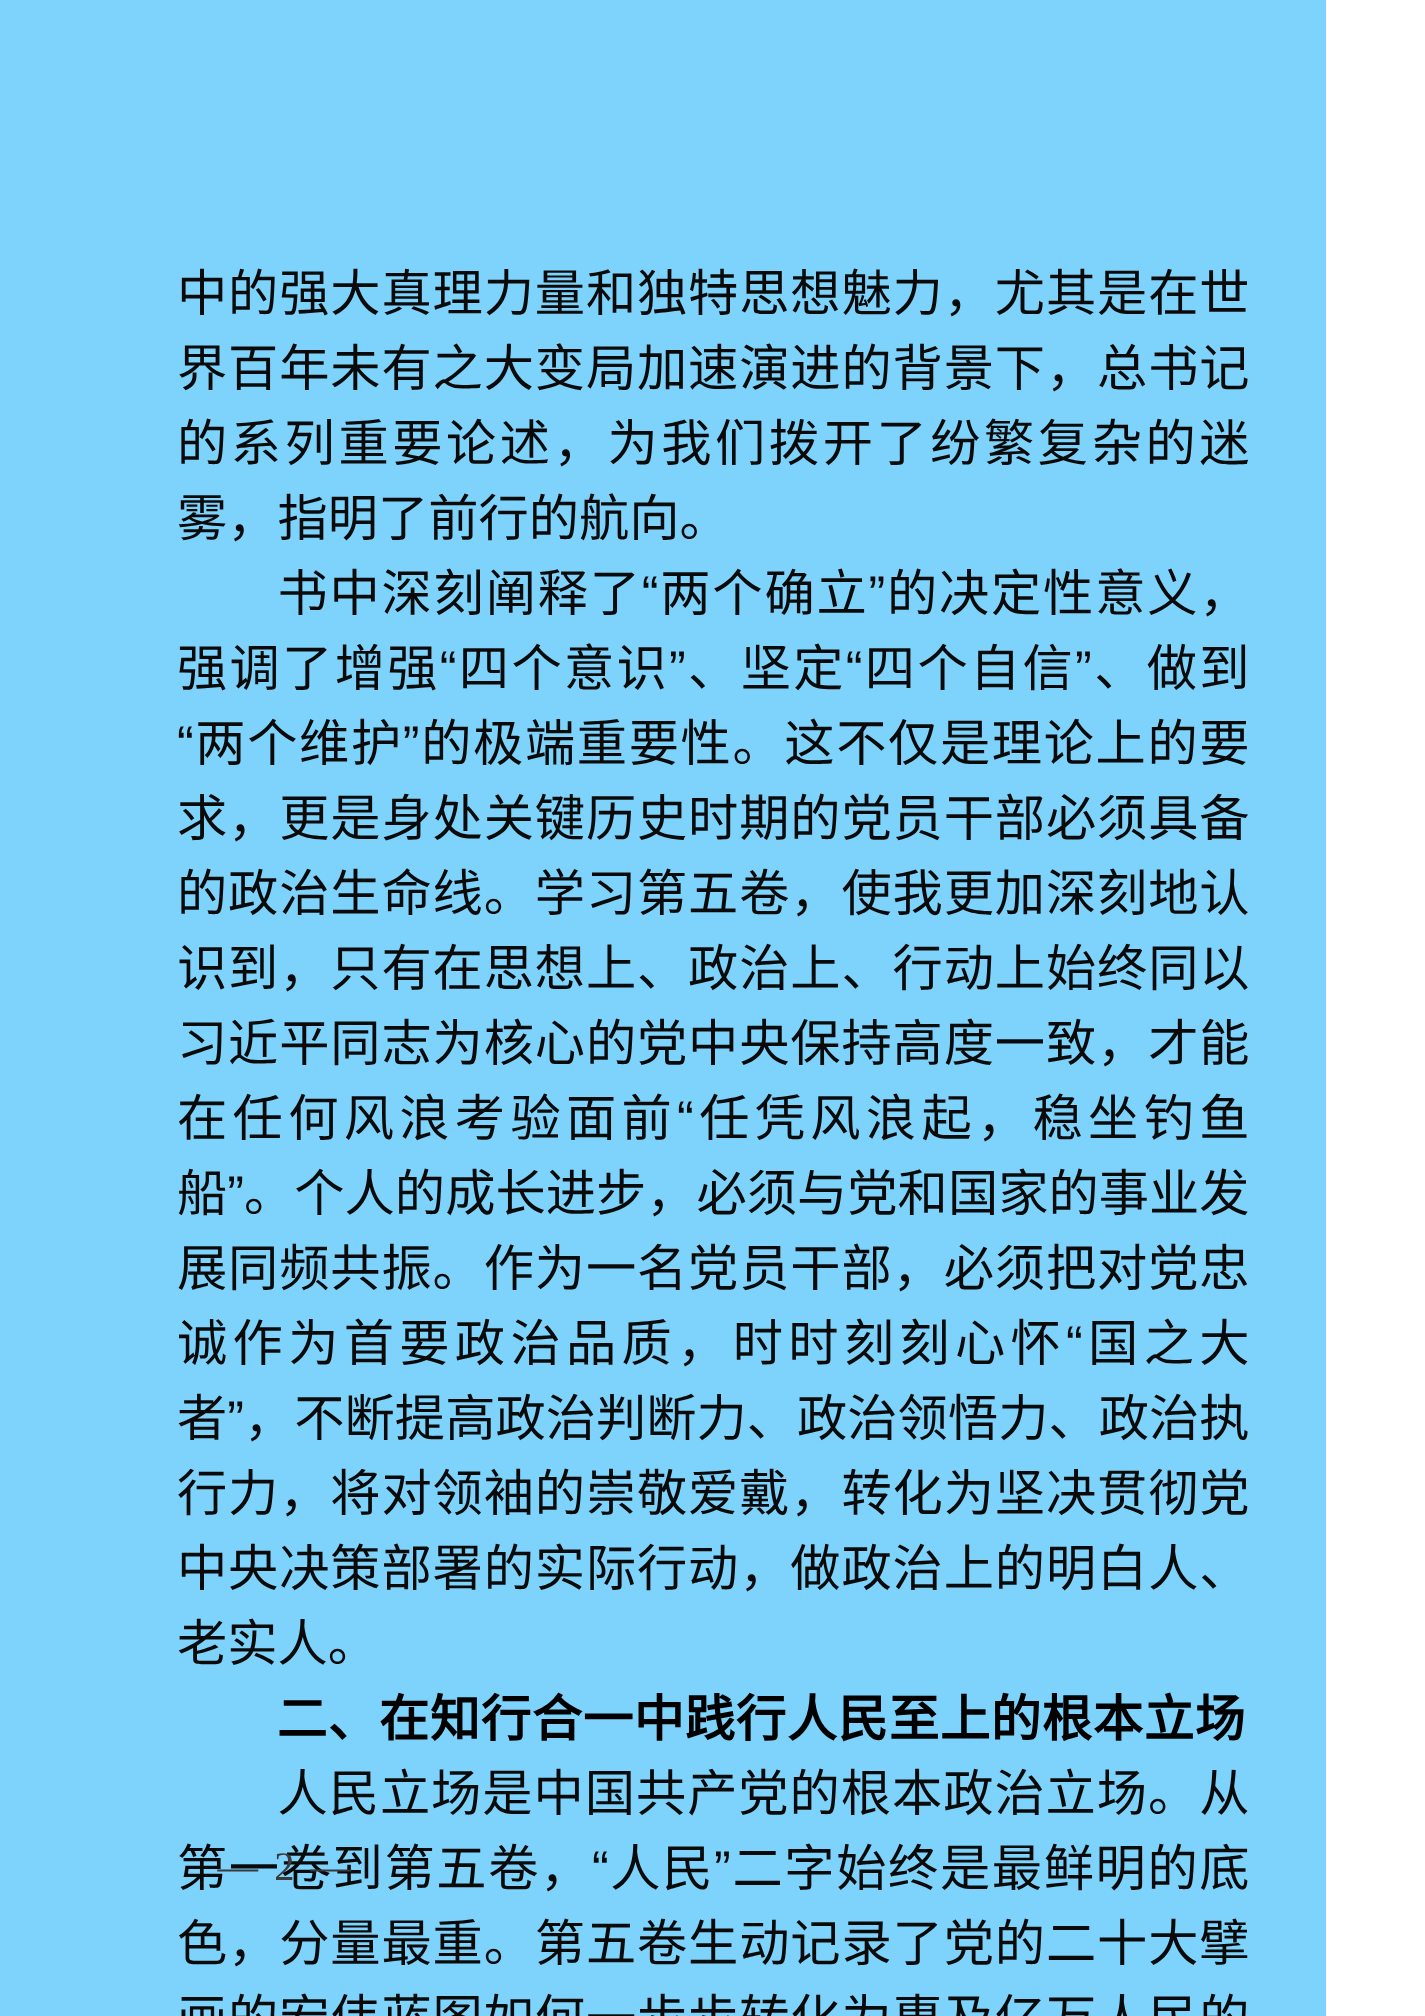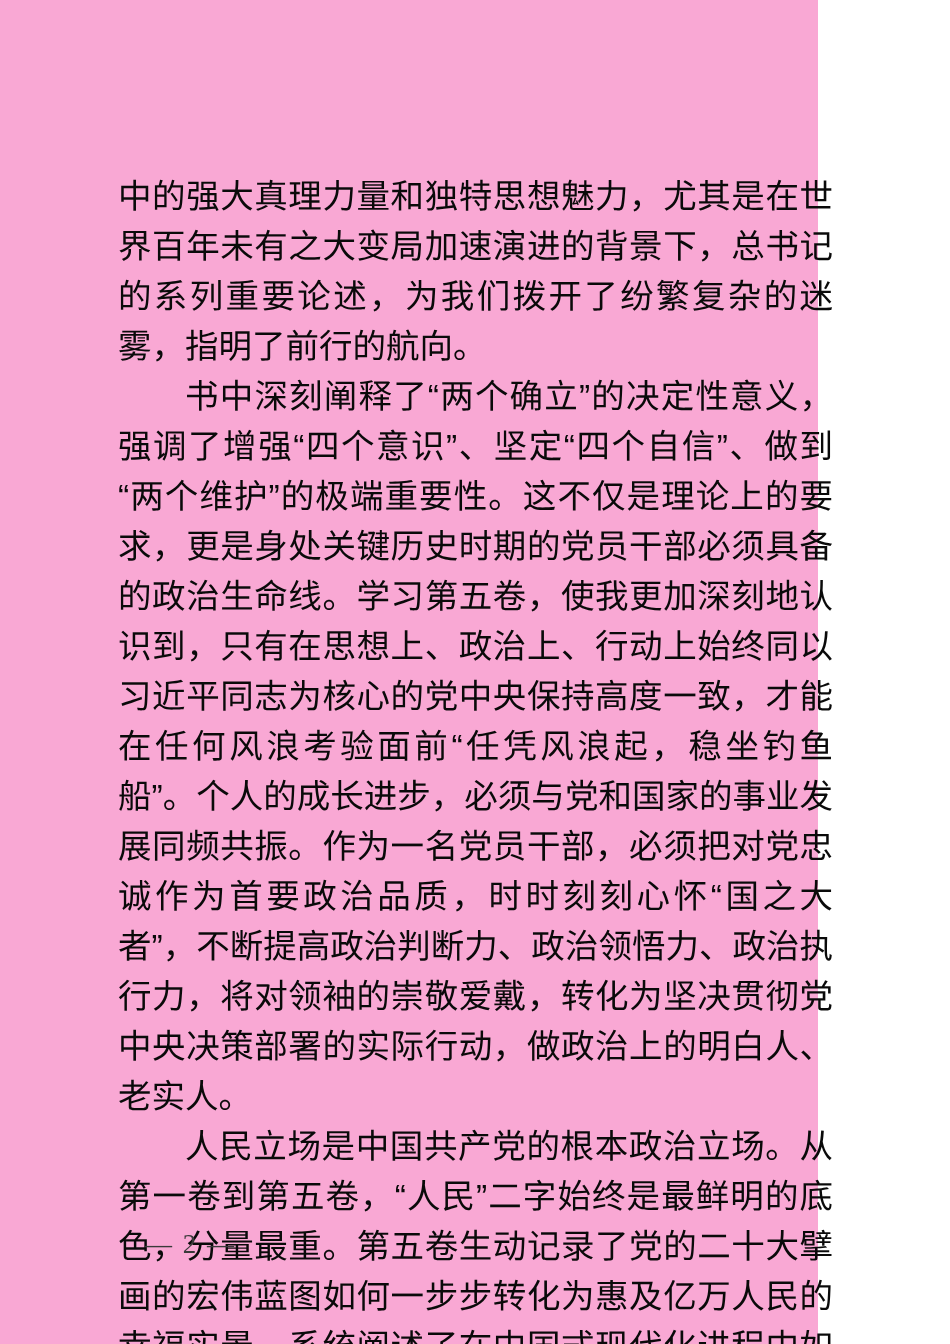--- a/index.html
+++ b/index.html
@@ -15,23 +15,23 @@
     overflow: hidden;
     font-family: "Liberation Sans", "DejaVu Sans", sans-serif;
     color: #000000;
     -webkit-font-smoothing: antialiased;
   }
 
   .page {
     position: absolute;
     left: 0;
     top: 0;
-    width: 818px;
+    width: 884px;
     height: 1344px;
-    background: #f9a8d4;
+    background: #7dd3fc;
   }
 
   
   .text-column {
     position: absolute;
     left: 118px;
     top: 172px;
     width: 715px;
   }
 
@@ -80,20 +80,21 @@
 <body>
 
 <div class="page">
 
   <div class="text-column">
 
     <p class="para">中的强大真理力量和独特思想魅力，尤其是在世界百年未有之大变局加速演进的背景下，总书记的系列重要论述，为我们拨开了纷繁复杂的迷雾，指明了前行的航向。</p>
 
     <p class="para indent">书中深刻阐释了“两个确立”的决定性意义，强调了增强“四个意识”、坚定“四个自信”、做到“两个维护”的极端重要性。这不仅是理论上的要求，更是身处关键历史时期的党员干部必须具备的政治生命线。学习第五卷，使我更加深刻地认识到，只有在思想上、政治上、行动上始终同以习近平同志为核心的党中央保持高度一致，才能在任何风浪考验面前“任凭风浪起，稳坐钓鱼船”。个人的成长进步，必须与党和国家的事业发展同频共振。作为一名党员干部，必须把对党忠诚作为首要政治品质，时时刻刻心怀“国之大者”，不断提高政治判断力、政治领悟力、政治执行力，将对领袖的崇敬爱戴，转化为坚决贯彻党中央决策部署的实际行动，做政治上的明白人、老实人。</p>
 
+    <h2 class="heading">二、在知行合一中践行人民至上的根本立场</h2>
 
     <p class="para indent">人民立场是中国共产党的根本政治立场。从第一卷到第五卷，“人民”二字始终是最鲜明的底色，分量最重。第五卷生动记录了党的二十大擘画的宏伟蓝图如何一步步转化为惠及亿万人民的幸福实景，系统阐述了在中国式现代化进程中如何持续增进民生福祉。总书记的深厚为民情怀，字里行间，感人至深。</p>
 
   </div>
 
   <div class="footer">— 2 —</div>
 
 </div>
 
 </body></html>

